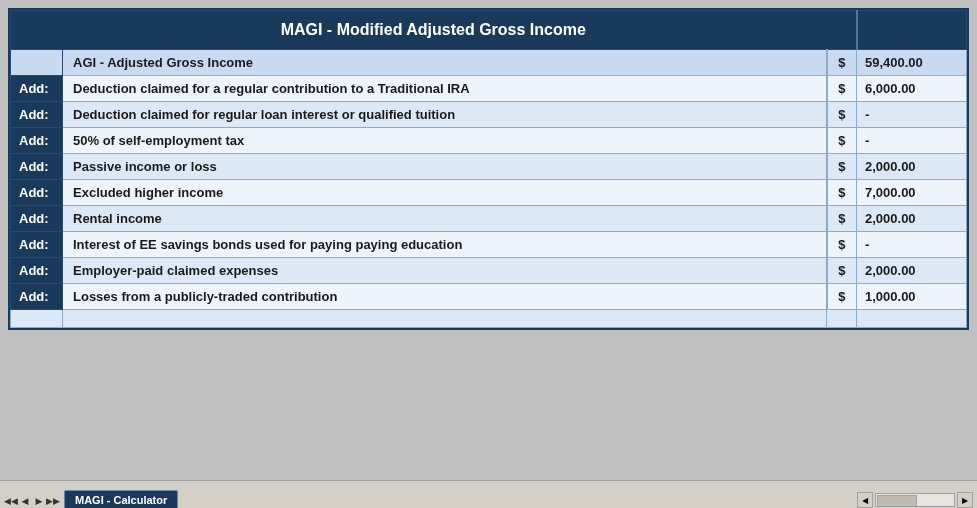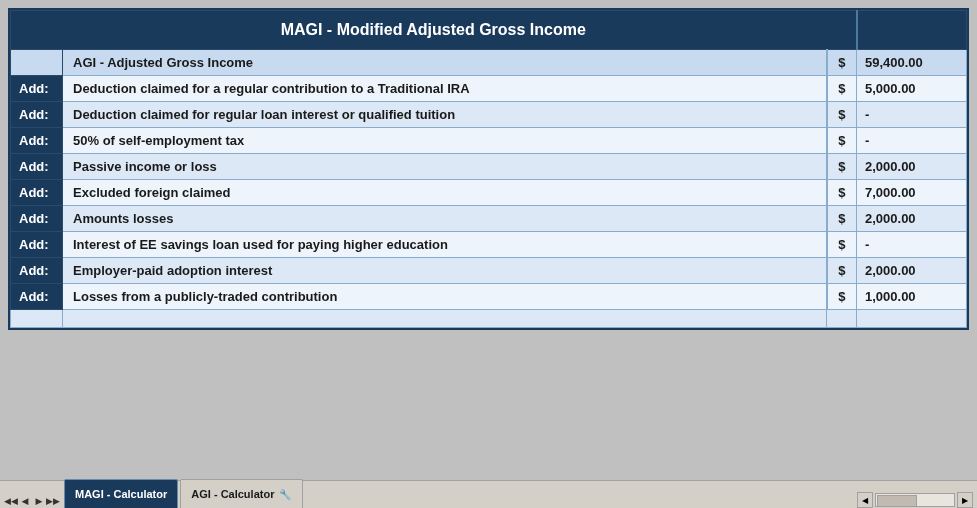--- a/index.html
+++ b/index.html
@@ -106,21 +106,21 @@
     .tab-bar {
       height: 28px;
       background: #d4d0c8;
       display: flex;
       align-items: flex-end;
       padding: 0 4px;
       border-top: 1px solid #a0a0a0;
       position: relative;
     }
     .tab {
-      height: 29px;
+      height: 18px;
       padding: 4px 10px;
       background: #1a3a5c;
       color: white;
       font-weight: bold;
       font-size: 11px;
       border: 1px solid #6a8aac;
       border-bottom: none;
       display: flex;
       align-items: center;
       cursor: pointer;
@@ -209,21 +209,21 @@
         <tr class="data-row agi-row">
               <td class="label-col"></td>
               <td class="desc-col">AGI - Adjusted Gross Income</td>
               <td class="dollar-col">$</td>
               <td class="amount-col">59,400.00</td>
             </tr>
             <tr class="data-row">
               <td class="label-col">Add:</td>
               <td class="desc-col">Deduction claimed for a regular contribution to a Traditional IRA</td>
               <td class="dollar-col">$</td>
-              <td class="amount-col">5,000.00</td>
+              <td class="amount-col">6,000.00</td>
             </tr>
             <tr class="data-row">
               <td class="label-col">Add:</td>
               <td class="desc-col">Deduction claimed for regular loan interest or qualified tuition</td>
               <td class="dollar-col">$</td>
               <td class="amount-col">-</td>
             </tr>
             <tr class="data-row">
               <td class="label-col">Add:</td>
               <td class="desc-col">50% of self-employment tax</td>
@@ -231,39 +231,39 @@
               <td class="amount-col">-</td>
             </tr>
             <tr class="data-row">
               <td class="label-col">Add:</td>
               <td class="desc-col">Passive income or loss</td>
               <td class="dollar-col">$</td>
               <td class="amount-col">2,000.00</td>
             </tr>
             <tr class="data-row">
               <td class="label-col">Add:</td>
-              <td class="desc-col">Excluded foreign claimed</td>
+              <td class="desc-col">Excluded higher income</td>
               <td class="dollar-col">$</td>
               <td class="amount-col">7,000.00</td>
             </tr>
             <tr class="data-row">
               <td class="label-col">Add:</td>
-              <td class="desc-col">Amounts losses</td>
+              <td class="desc-col">Rental income</td>
               <td class="dollar-col">$</td>
               <td class="amount-col">2,000.00</td>
             </tr>
             <tr class="data-row">
               <td class="label-col">Add:</td>
-              <td class="desc-col">Interest of EE savings loan used for paying higher education</td>
+              <td class="desc-col">Interest of EE savings bonds used for paying paying education</td>
               <td class="dollar-col">$</td>
               <td class="amount-col">-</td>
             </tr>
             <tr class="data-row">
               <td class="label-col">Add:</td>
-              <td class="desc-col">Employer-paid adoption interest</td>
+              <td class="desc-col">Employer-paid claimed expenses</td>
               <td class="dollar-col">$</td>
               <td class="amount-col">2,000.00</td>
             </tr>
             <tr class="data-row">
               <td class="label-col">Add:</td>
               <td class="desc-col">Losses from a publicly-traded contribution</td>
               <td class="dollar-col">$</td>
               <td class="amount-col">1,000.00</td>
             </tr>
             <tr class="bottom-row">
@@ -279,24 +279,20 @@
   <div class="tab-bar">
     <div class="nav-arrows">
       <div class="nav-arrow">◀◀</div>
       <div class="nav-arrow">◀</div>
       <div class="nav-arrow">▶</div>
       <div class="nav-arrow">▶▶</div>
     </div>
     <div class="tab">
       <span>MAGI - Calculator</span>
     </div>
-    <div class="tab inactive">
-      <span>AGI - Calculator</span>
-      <span class="tab-icon">🔧</span>
-    </div>
     <div class="scrollbar-area">
       <div class="scroll-btn">◀</div>
       <div class="scroll-track">
         <div class="scroll-thumb"></div>
       </div>
       <div class="scroll-btn">▶</div>
     </div>
   </div>
 </div>
 

